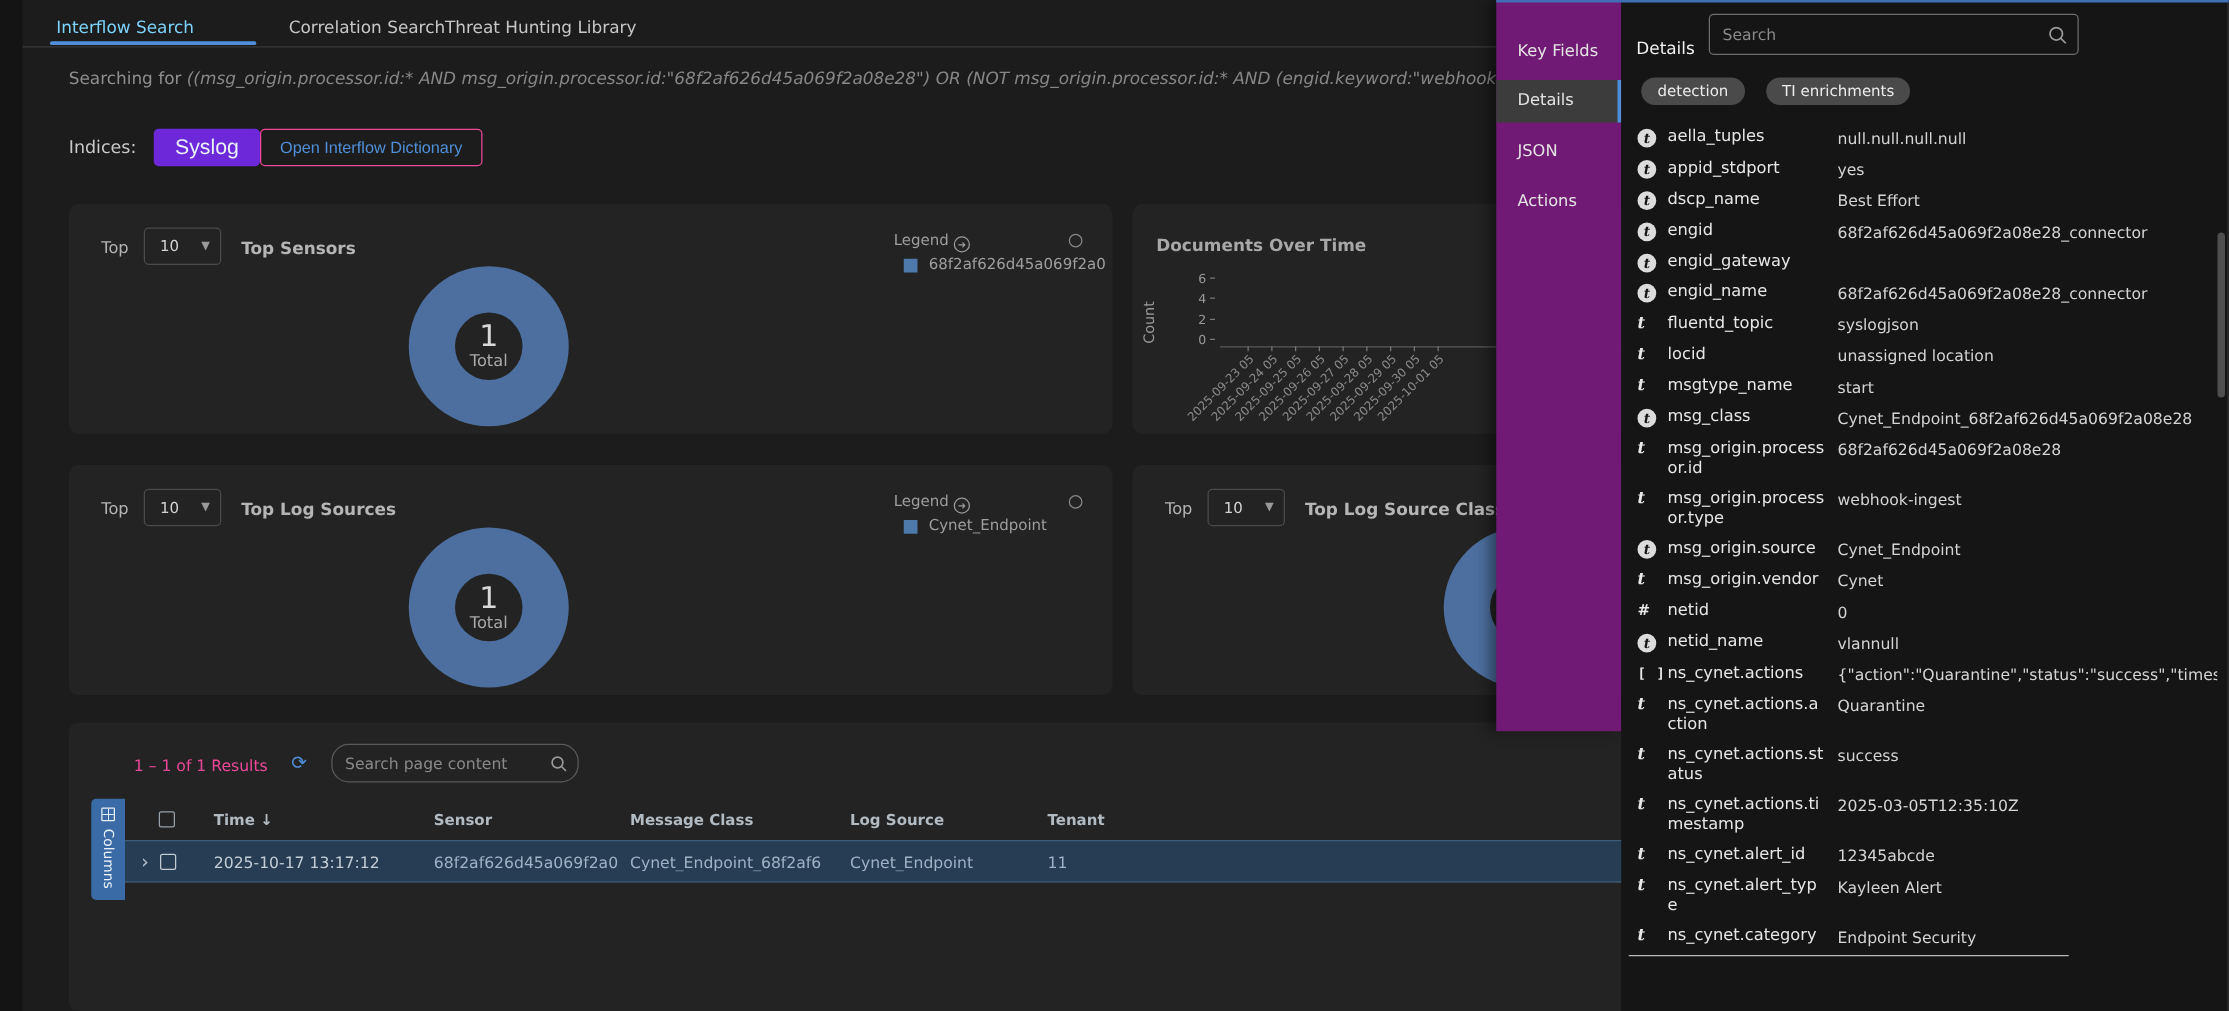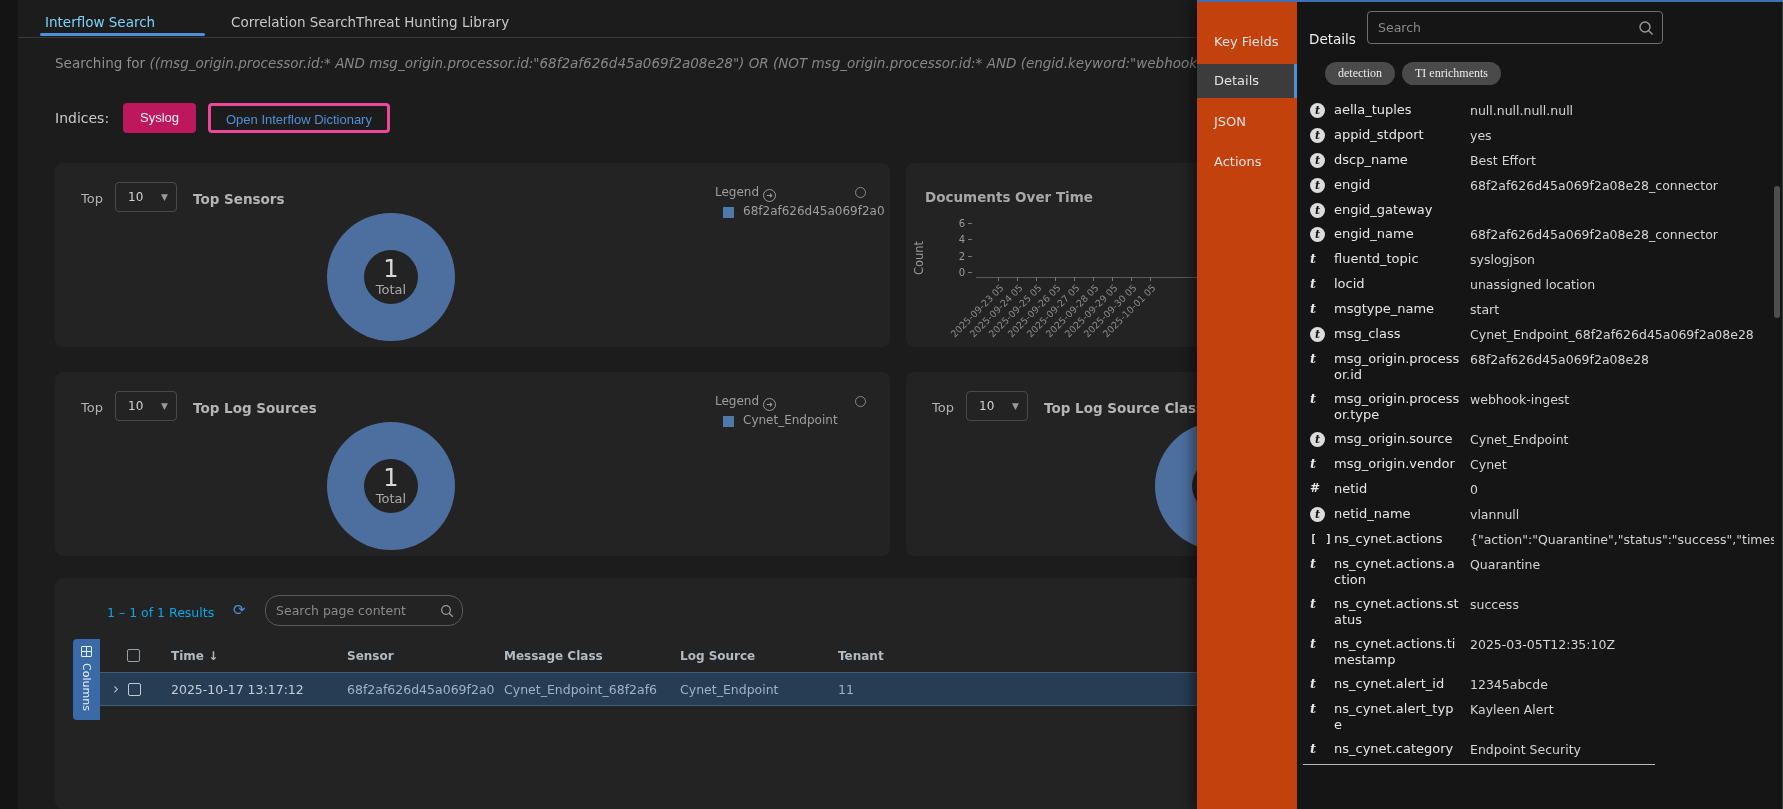--- a/index.html
+++ b/index.html
@@ -15,24 +15,24 @@
   .tab.active { color:#7dd3fc; }
   #tab-underline { left:40px; top:33px; width:165px; height:3px; background:#4f8fd9; border-radius:2px; }
   #tab-divider { left:18px; top:37px; width:1179px; height:1px; background:#383838; }
 
   
   #search-line { left:55px; top:55px; width:1400px; font-size:13.5px; color:#8f8f8f; white-space:nowrap; overflow:hidden; }
   #search-line .query { font-style:italic; color:#878787; }
 
   
   #indices-label { left:55px; top:110px; font-size:14px; color:#c9c9c9; }
-  .btn-solid { position:absolute; left:123px; top:103px; height:30px; padding:0 17px; background:#be185d;
-    color:#e9f0f8; font-size:13px; border:none; border-radius:4px; line-height:30px; cursor:pointer; }
+  .btn-solid { position:absolute; left:123px; top:103px; height:30px; padding:0 17px; background:#6d28d9;
+    color:#e9f0f8; font-size:17px; border:none; border-radius:4px; line-height:30px; cursor:pointer; }
   .btn-outline { position:absolute; left:208px; top:103px; height:30px; padding:0 15px; background:transparent;
-    color:#4f8fd9; font-size:13px; border:3px solid #ec4899; border-radius:4px; line-height:28px; cursor:pointer; }
+    color:#4f8fd9; font-size:13px; border:1px solid #ec4899; border-radius:4px; line-height:28px; cursor:pointer; }
 
   
   .card { position:absolute; background:#232323; border-radius:8px; }
   #card-top-sensors        { left:55px;  top:163px; width:835px; height:184px; }
   #card-docs-over-time     { left:906px; top:163px; width:400px; height:184px; }
   #card-top-log-sources    { left:55px;  top:372px; width:835px; height:184px; }
   #card-top-log-classes    { left:906px; top:372px; width:400px; height:184px; }
   #results-card            { left:55px;  top:578px; width:1250px; height:231px; }
 
   .top-label { position:absolute; left:26px; top:28px; font-size:13px; color:#b3b3b3; }
@@ -61,21 +61,21 @@
   #dot-title { left:19px; top:26px; font-size:13.5px; font-weight:600; color:#a8a8a8; }
   #dot-ylabel { left:-4px; top:88px; font-size:11.5px; color:#9a9a9a; transform:rotate(-90deg); }
   .ytick { position:absolute; right:0; font-size:10px; color:#9a9a9a; }
   .ytick::after { content:""; display:inline-block; width:4px; height:1px; background:#777; margin-left:3px; vertical-align:3px; }
   #dot-baseline { left:70px; top:114px; width:322px; height:1px; background:#5a5a5a; }
   .xlab { position:absolute; top:119px; width:80px; text-align:right; font-size:9.5px; color:#8a8a8a;
     transform:rotate(-45deg); transform-origin:top right; white-space:nowrap; }
   .xtickmark { position:absolute; top:114px; width:1px; height:4px; background:#777; }
 
   
-  #results-count { left:52px; top:27px; font-size:12.5px; color:#0ea5e9; }
+  #results-count { left:52px; top:27px; font-size:12.5px; color:#ec4899; }
   #refresh-icon { left:178px; top:23px; font-size:15px; color:#4f8fd9; cursor:pointer; }
   .search-box { position:absolute; border:1px solid #5a5a5a; border-radius:4px; background:transparent; display:flex; align-items:center; }
   #page-search { left:210px; top:17px; width:198px; height:31px;border-radius:14px; }
   .search-box input { flex:1; background:transparent; border:none; outline:none; color:#d8d8d8;
     font-size:12.5px; padding:0 6px 0 10px; font-family:inherit; min-width:0; }
   .search-box input::placeholder { color:#8a8a8a; }
   .search-box .mag { margin-right:8px; flex:none; }
 
   #columns-tab { left:18px; top:61px; width:27px; height:81px; background:#3a6ba6; border-radius:4px 0 0 4px;
     overflow:hidden; cursor:pointer; }
@@ -86,31 +86,31 @@
 
   .th { position:absolute; top:71px; font-size:12px; font-weight:700; color:#b2bac2; white-space:nowrap; }
   #result-row { left:45px; top:94px; right:0; height:34px; background:#273d53;
     border-top:1px solid #3e5c7a; border-bottom:1px solid #3e5c7a; cursor:pointer; }
   .td { position:absolute; top:9px; font-size:12.5px; color:#9fb2c6; white-space:nowrap; overflow:hidden; }
   .checkbox { position:absolute; width:13px; height:13px; border:1.5px solid #97a1ab; border-radius:2px;
     background:transparent; cursor:pointer; }
   .chevron { position:absolute; font-size:15px; color:#b8c4d0; cursor:pointer; line-height:13px; }
 
   
-  #side-nav { left:1197px; top:0; width:100px; height:809px; background:#c2410c; box-shadow:-6px 0 10px rgba(0,0,0,.4); z-index:5; }
+  #side-nav { left:1197px; top:0; width:100px; height:585px; background:#701a75; box-shadow:-6px 0 10px rgba(0,0,0,.4); z-index:5; }
   .nav-item { position:absolute; left:0; width:100%; padding-left:17px; font-size:13px; color:#e3e3e3; cursor:pointer; }
   .nav-item.selected { background:#3c3c3c; border-right:3px solid #4f8fd9; height:34px; line-height:34px; }
   #blue-top-border { left:1197px; top:0; width:586px; height:2px; background:#3f6fb5; z-index:8; }
 
   
   #details-panel { left:1297px; top:0; width:486px; height:809px; background:#151515;
     border-right:1px solid #3a3a3a; z-index:6; }
   #details-title { left:12px; top:31px; font-size:13.5px; color:#f0f0f0; }
   #details-search { left:70px; top:11px; width:296px; height:33px; border-color:#6e6e6e; }
-  #tag-row { left:28px; top:62px; display:flex; gap:7px;font-family:Liberation Serif, serif; }
+  #tag-row { left:16px; top:62px; display:flex; gap:17px; }
   .tag-pill { background:#4a4a4a; color:#ececec; font-size:12px; padding:4px 13px; border-radius:13px; cursor:pointer; white-space:nowrap; }
 
   #field-list { left:0; top:98px; right:8px; bottom:0; overflow:hidden; }
   .field-row { display:flex; align-items:flex-start; padding:4px 0 4px 13px; position:relative; }
   .field-row:last-child::after { content:""; position:absolute; bottom:-3px; left:6px; width:352px; height:1px; background:#b9b9b9; }
   .ficon { flex:none; width:24px; margin-top:0; color:#e8e8e8; }
   .ficon.keyword { width:15px; height:15px; margin-right:9px; border-radius:50%; background:#dcdcdc; color:#151515;
     font-family:"DejaVu Serif","Liberation Serif",serif; font-weight:700; font-style:italic; font-size:11px;
     text-align:center; line-height:15px; margin-top:1px; }
   .ficon.text { font-family:"DejaVu Serif","Liberation Serif",serif; font-weight:700; font-style:italic; font-size:13px; line-height:15px; }

